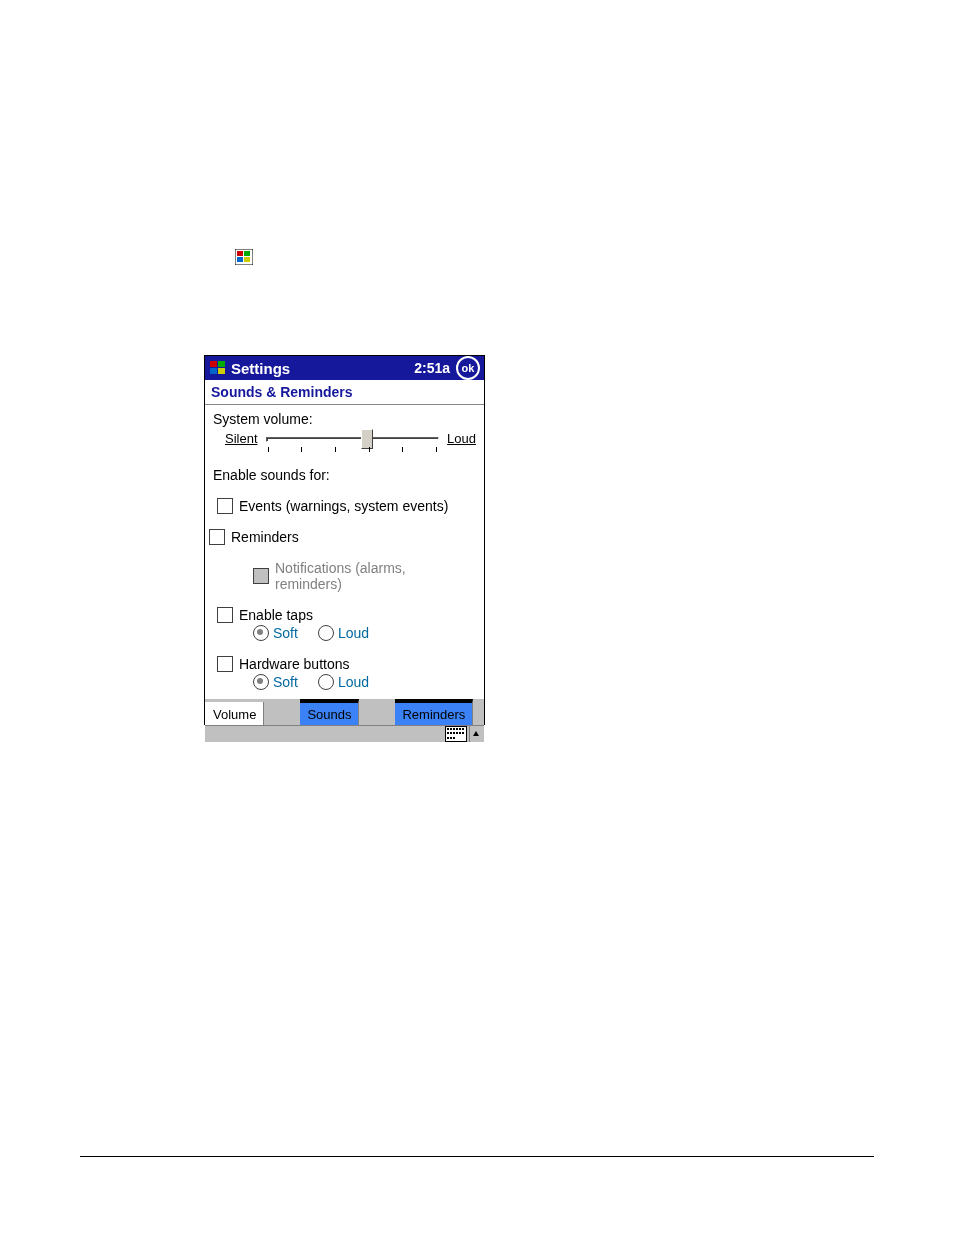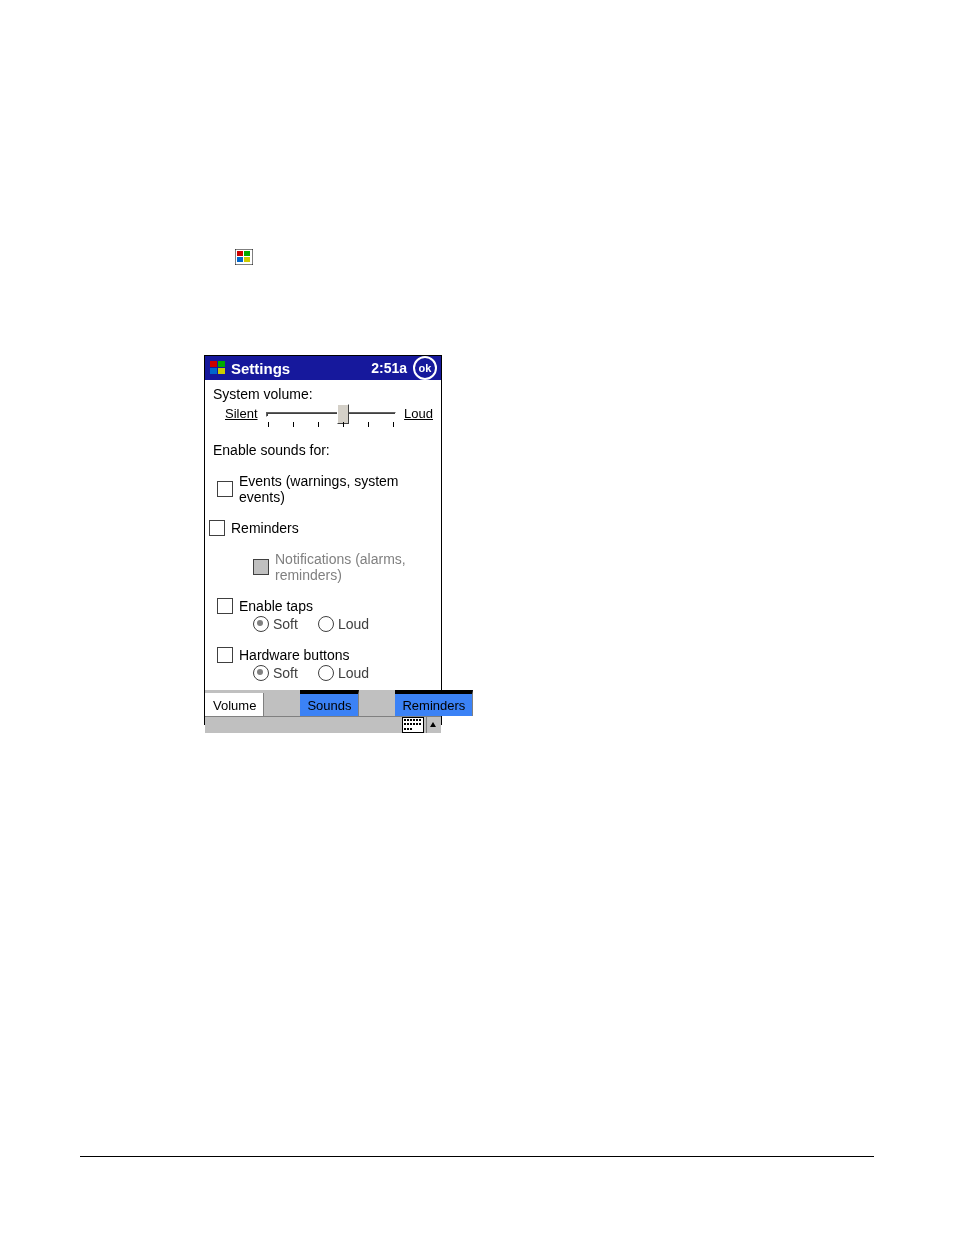--- a/index.html
+++ b/index.html
@@ -14,21 +14,21 @@
     position: absolute;
     left: 235px;
     top: 249px;
     width: 18px;
     height: 16px;
   }
   .device {
     position: absolute;
     left: 204px;
     top: 355px;
-    width: 238px;
+    width: 281px;
     height: 370px;
     border: 1px solid #000;
     background: #c0c0c0;
     display: flex;
     flex-direction: column;
     box-sizing: border-box;
   }
   .titlebar {
     background: #16189c;
     color: #fff;
@@ -161,21 +161,21 @@
     flex-shrink: 0;
   }
   .radio.sel::after {
     content: "";
     position: absolute;
     left: 3px; top: 3px;
     width: 6px; height: 6px;
     background: #808080;
     border-radius: 50%;
   }
-  .radio-label { color: #404040; font-size: 14px; margin-right: 20px; }
+  .radio-label { color: #0369a1; font-size: 14px; margin-right: 20px; }
   .tabbar {
     background: #c0c0c0;
     display: flex;
     align-items: flex-end;
     height: 26px;
     border-top: 1px solid #fff;
     gap: 36px;
   }
   .tab {
     font-size: 13px;
@@ -259,20 +259,21 @@
         <rect x="9" y="2" width="7" height="6" fill="#0a0"></rect>
         <rect x="1" y="9" width="7" height="6" fill="#06c"></rect>
         <rect x="9" y="9" width="7" height="6" fill="#cc0"></rect>
       </svg>
     </span>
     <span class="title-text">Settings</span>
     <span class="clock">2:51a</span>
     <span class="ok-btn">ok</span>
   </div>
 
+  <div class="subheader">Sounds &amp; Reminders</div>
 
   <div class="content">
 
     <div class="label-bold">System volume:</div>
 
     <div class="slider-row">
       <span class="ends">Silent</span>
       <div class="slider-wrap">
         <div class="slider-track"></div>
         <div class="slider-thumb"></div>

